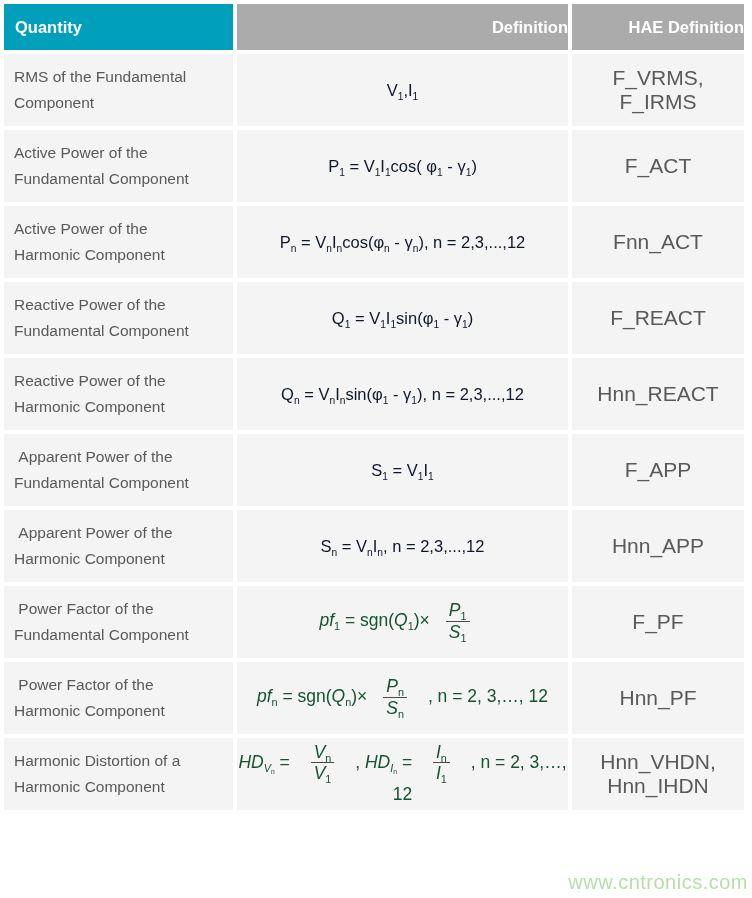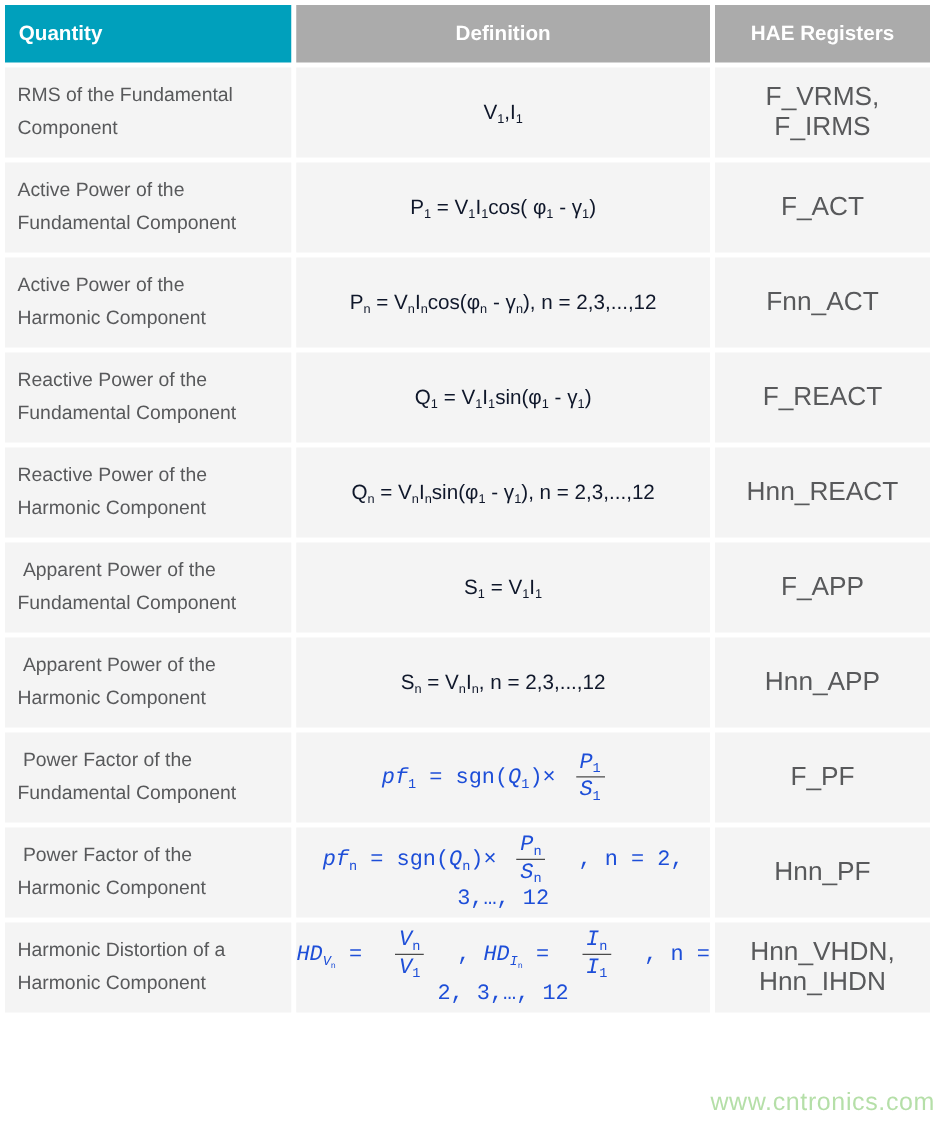--- a/index.html
+++ b/index.html
@@ -34,21 +34,21 @@
     vertical-align: middle;
     padding: 0;
   }
   th.th-quantity {
     background: #00a0bc;
     text-align: left;
     padding-left: 11px;
   }
   th.th-gray {
     background: #ababab;
-    text-align: center;
+    text-align: right;
   }
 
   td {
     background: #f4f4f4;
     height: 72px;
     vertical-align: middle;
     color: #58595b;
     padding: 0;
   }
   td.quantity-cell {
@@ -58,23 +58,23 @@
     font-size: 15.5px;
     line-height: 26px;
     white-space: pre-line;
   }
   td.definition-cell {
     text-align: center;
     font-size: 16.5px;
     color: #0f172a;
   }
   td.definition-cell.serif {
-    font-family: Liberation Mono, monospace;
+    font-family: Liberation Sans, sans-serif;
     font-size: 17.5px;
-    color: #1d4ed8;
+    color: #14532d;
   }
   td.registers-cell {
     text-align: center;
     font-size: 21px;
     line-height: 24px;
     white-space: pre-line;
   }
 
   sub {
     font-size: 0.62em;
@@ -116,21 +116,21 @@
   <table class="spec-table">
     <colgroup>
       <col class="c-quantity">
       <col class="c-definition">
       <col class="c-registers">
     </colgroup>
     <thead>
       <tr>
         <th class="th-quantity">Quantity</th>
         <th class="th-gray">Definition</th>
-        <th class="th-gray">HAE Registers</th>
+        <th class="th-gray">HAE Definition</th>
       </tr>
     </thead>
     <tbody>
         <tr>
           <td class="quantity-cell">RMS of the Fundamental
 Component</td>
           <td class="definition-cell"><span>V</span><sub>1</sub><span>,I</span><sub>1</sub></td>
           <td class="registers-cell">F_VRMS, F_IRMS</td>
         </tr>
         <tr>

